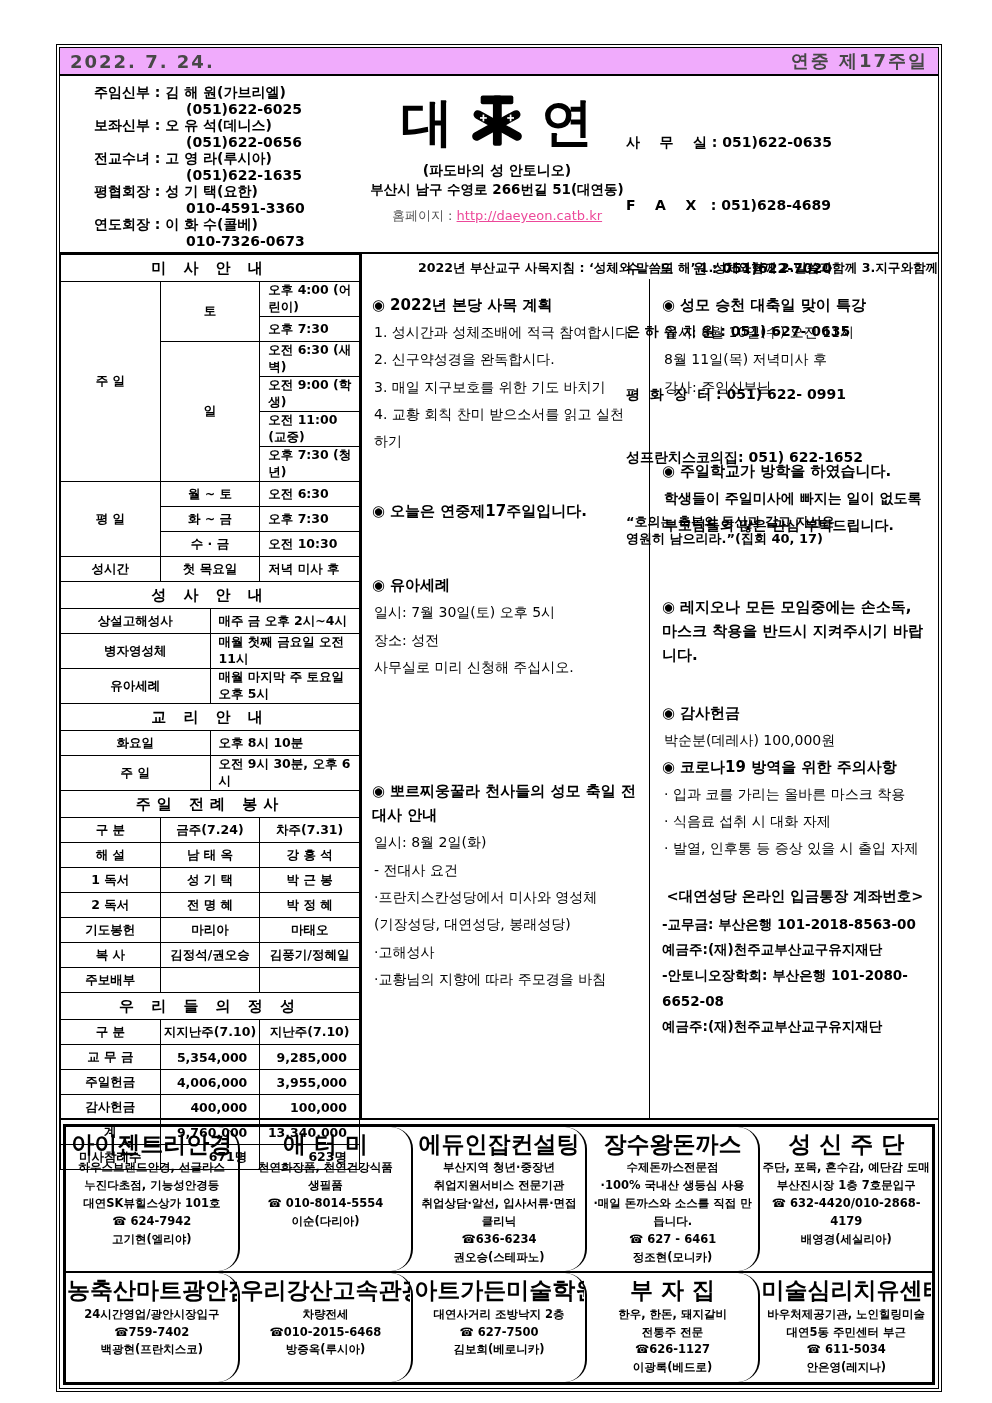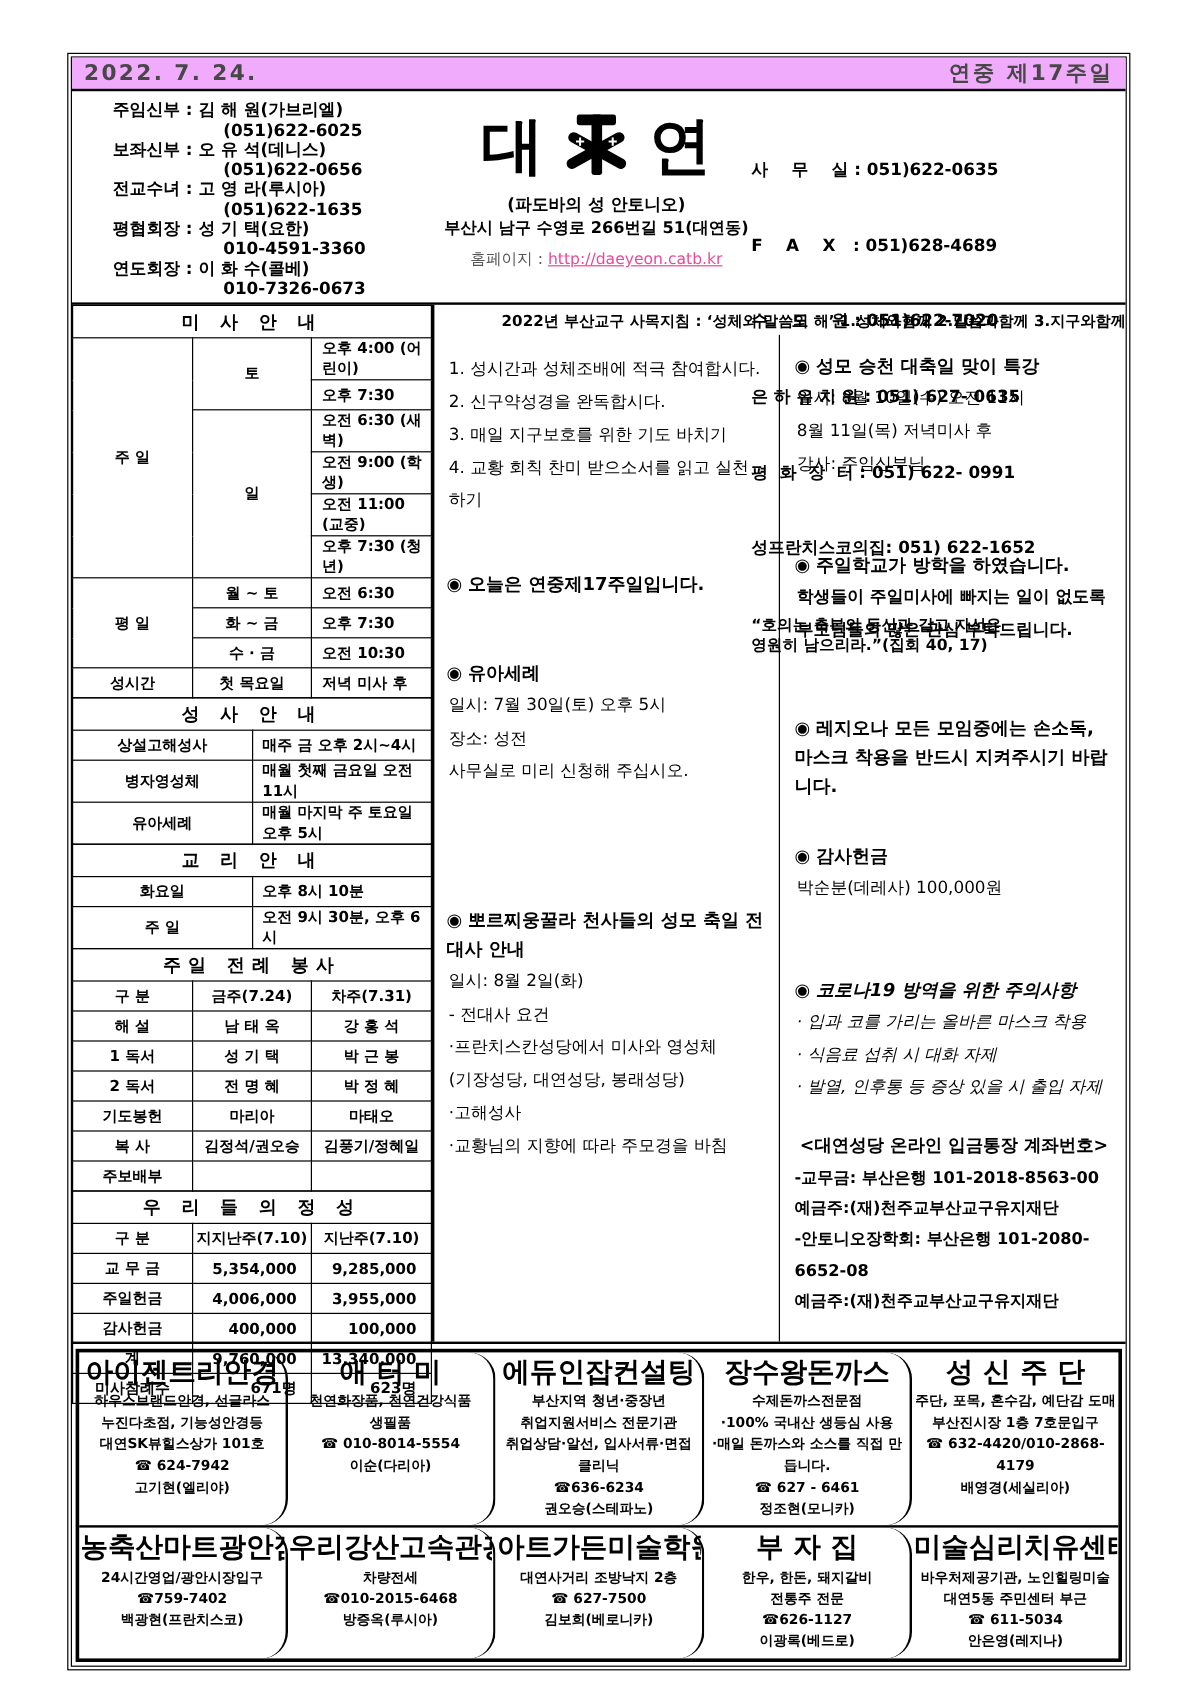--- a/index.html
+++ b/index.html
@@ -52,21 +52,21 @@
   .ad{flex:1;border-right:2px solid #000;text-align:center;padding:4px 1px 5px 1px;min-width:0;border-radius:22px;}
   .ad:last-child{border-right:none;}
   .ad-name{font-size:23px;font-weight:bold;line-height:1.15;white-space:nowrap;overflow:hidden;}
   .ad-lines{font-size:11.5px;font-weight:bold;white-space:pre-line;line-height:1.55;margin-top:2px;}
   .gap-mid-1{margin-top:44px;}
   .gap-mid-2{margin-top:50px;}
   .gap-mid-3{margin-top:98px;}
   .gap-r-1{margin-top:58px;}
   .gap-r-2{margin-top:56px;}
   .gap-r-3{margin-top:34px;}
-  .gap-r-4{margin-top:58px;font-style:italic;}
+  .gap-r-4{}
   .indent2{padding-left:2px;}
 </style>
 </head>
 <body>
 
 <div class="page">
   <div class="frame">
 
     <div class="titlebar">
       <span>2022. 7. 24.</span>
@@ -296,20 +296,21 @@
         </tbody>
           </table>
       </div>
 
       <div class="col-rest">
         <div class="motto">2022년 부산교구 사목지침 : ‘성체와 말씀의 해’ 1.성체와함께 2.말씀과함께 3.지구와함께</div>
         <div class="cols">
 
           <div class="col-mid">
             <div>
+              <div class="ann-title"><span class="bullet">◉</span><span>2022년 본당 사목 계획</span></div>
               <div class="ann-body indent2">1. 성시간과 성체조배에 적극 참여합시다.
 2. 신구약성경을 완독합시다.
 3. 매일 지구보호를 위한 기도 바치기
 4. 교황 회칙 찬미 받으소서를 읽고 실천하기</div>
             </div>
             <div class="gap-mid-1">
               <div class="ann-title"><span class="bullet">◉</span><span>오늘은 연중제17주일입니다.</span></div>
             </div>
             <div class="gap-mid-2">
               <div class="ann-title"><span class="bullet">◉</span><span>유아세례</span></div>

